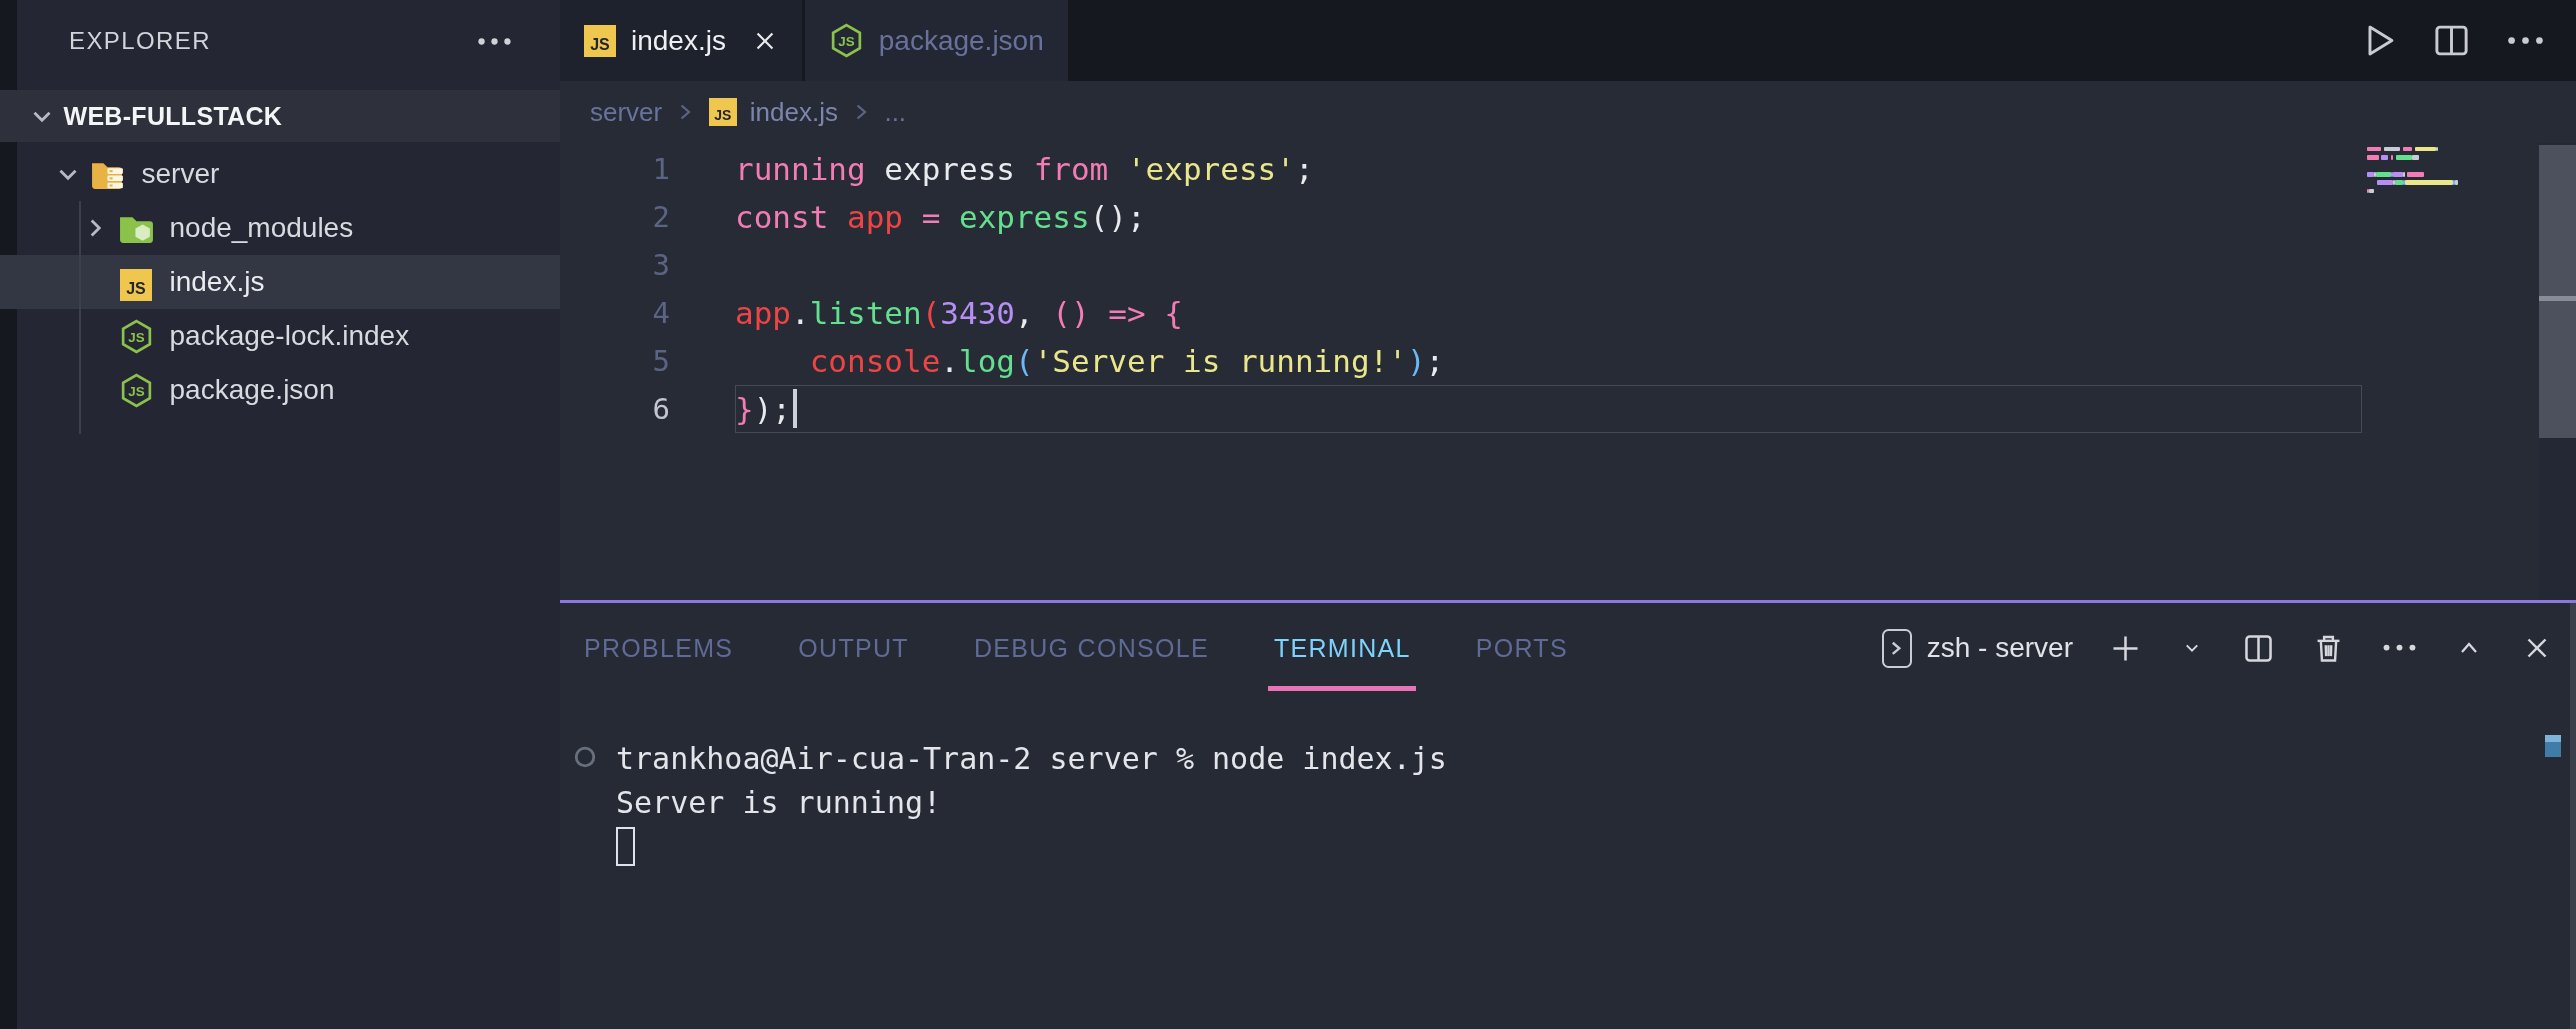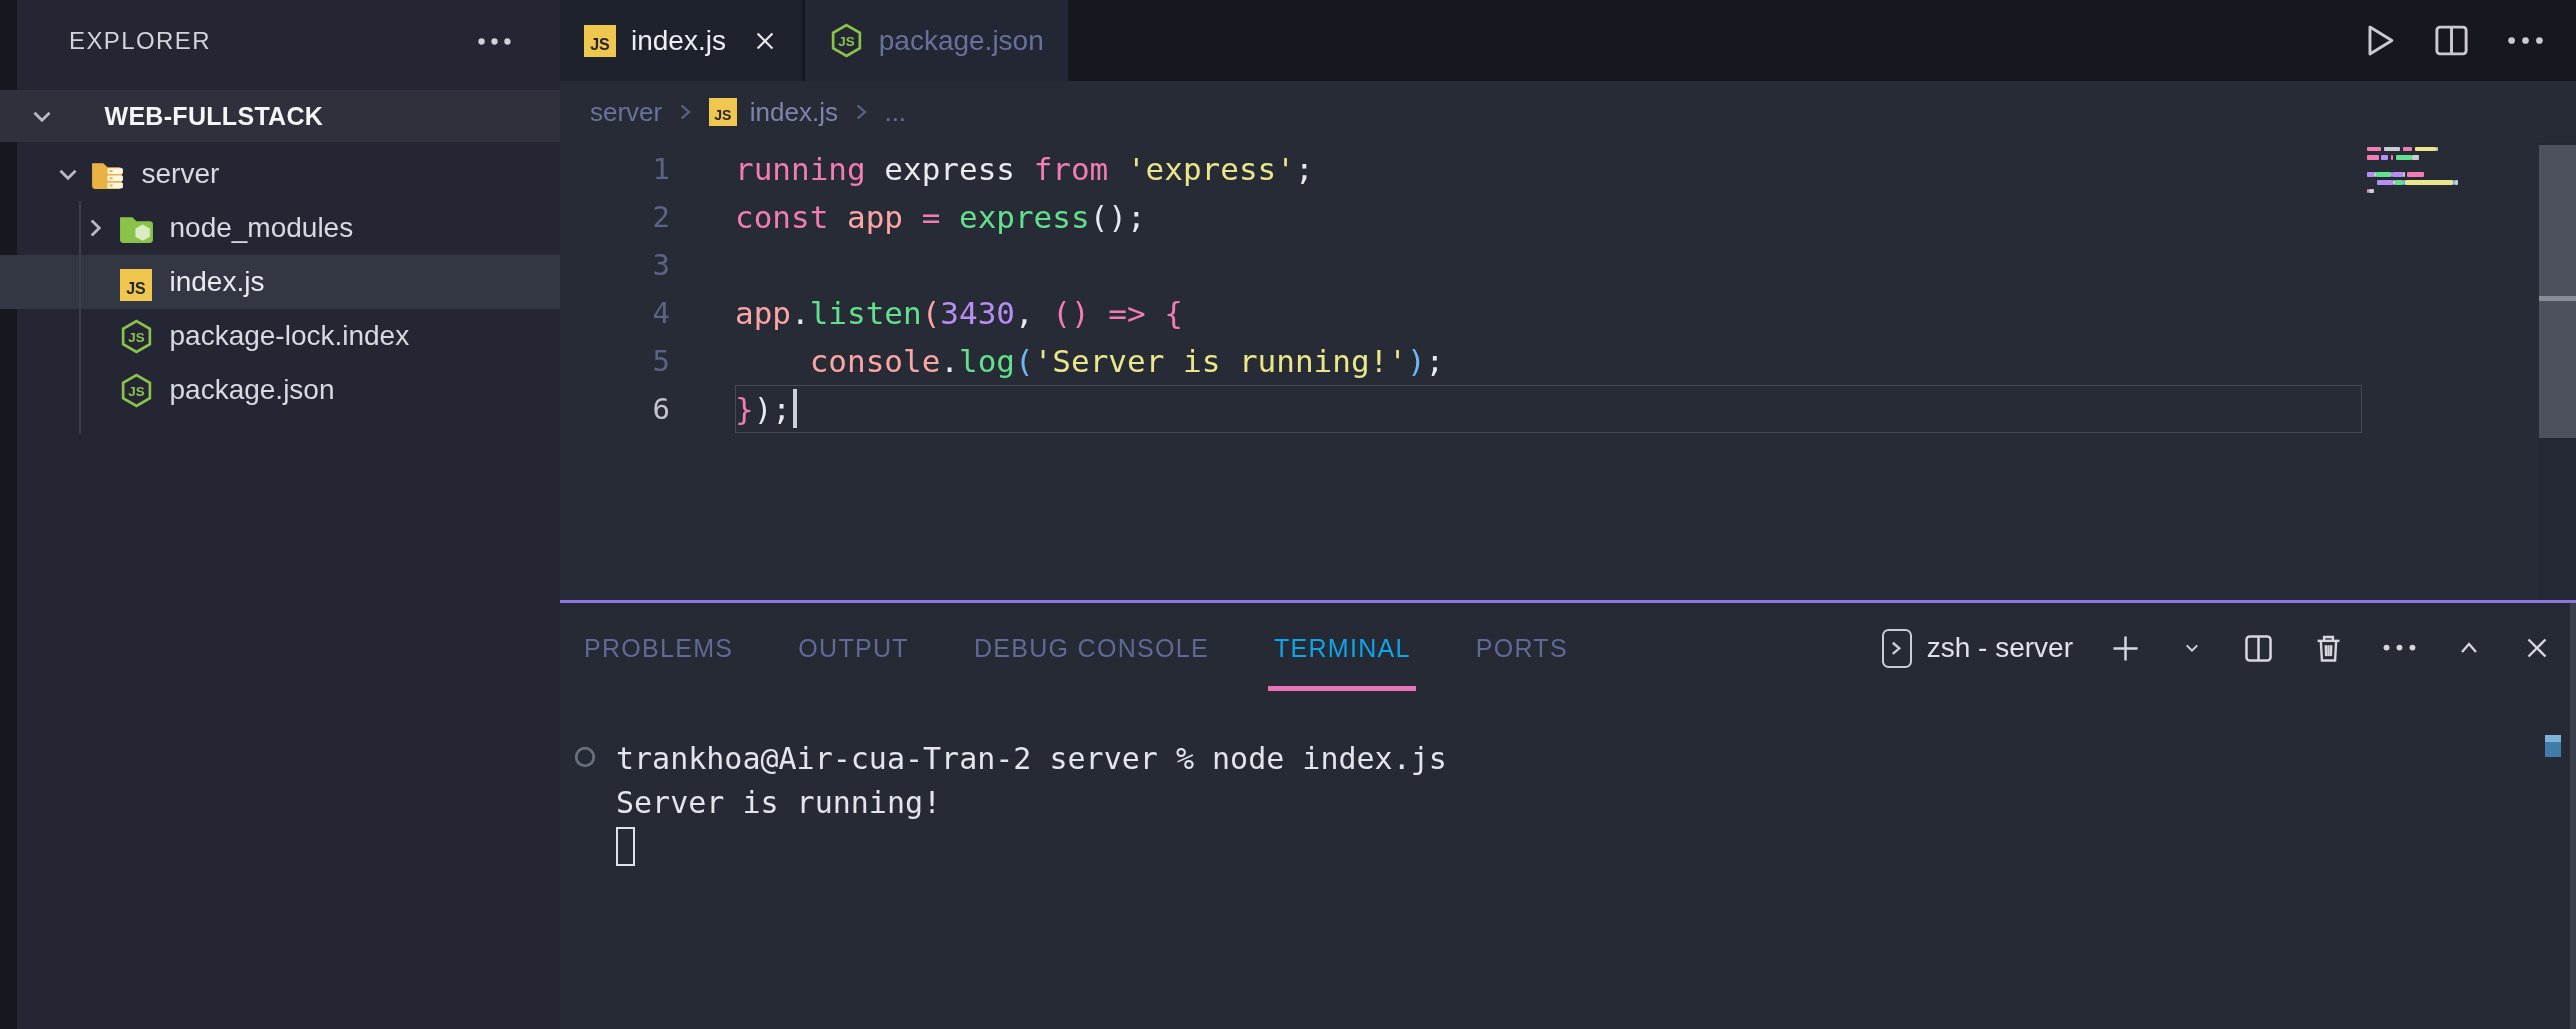--- a/index.html
+++ b/index.html
@@ -9,21 +9,21 @@
     background:#272b36; font-family:"Liberation Sans", sans-serif;
     -webkit-font-smoothing:antialiased;
   }
   
   #activity-strip { position:absolute; left:0; top:0; width:17px; height:1030px; background:#16181f; }
   #sidebar { position:absolute; left:17px; top:0; width:543px; height:1030px; background:#242733; }
   .sb-header { height:82px; display:flex; align-items:center; padding:0 47px 0 52px; }
   .sb-title { font-size:24px; letter-spacing:1.4px; color:#d2d4da; }
   .sb-more { margin-left:auto; display:flex; align-items:center; cursor:pointer; }
   .ws-row { position:absolute; left:-17px; top:90px; width:560px; height:52px; background:#2e303b;
-            display:flex; align-items:center; padding-left:28px;gap:41px; }
+            display:flex; align-items:center; padding-left:28px; }
   .ws-label { font-size:25px; font-weight:bold; color:#f4f5f7; letter-spacing:0.3px; margin-left:7.5px; }
   #tree { position:absolute; left:0; top:147px; width:543px; }
   .tree-row { height:54px; display:flex; align-items:center; position:relative; width:560px; margin-left:-17px; }
   .tree-row.selected { background:#333744; }
   .tree-row .chev { width:28px; height:28px; flex:0 0 28px; display:flex; align-items:center; }
   .tree-row.d0 .chev { margin-left:54px; }
   .tree-row.d1 .chev { margin-left:82px; }
   .tree-icon { width:37px; height:37px; margin-left:7.5px; display:flex; align-items:flex-end; justify-content:center; }
   .tree-label { font-size:28px; color:#d8dadf; margin-left:15px; }
   .tree-row.selected .tree-label { color:#e9ebef; }
@@ -49,37 +49,37 @@
   .bc-sep { display:flex; }
   .bc-file { color:#7c86ac; }
   #code-area { position:relative; height:457px; background:#272b36; }
   #code-lines { position:absolute; left:0; top:1.9px; width:100%; }
   .code-row { height:48px; display:flex; align-items:center; position:relative; }
   .gutter { flex:0 0 175px; text-align:right; padding-right:65px; font-family:"DejaVu Sans Mono", monospace;
             font-size:29px; color:#5b6485; }
   .code-row.current .gutter { color:#c3c6ce; }
   .code-text { font-family:"DejaVu Sans Mono", monospace; font-size:31px; white-space:pre; display:flex; align-items:center; height:100%; }
   .cur-box { position:absolute; left:175px; top:0; width:1627px; height:48px; border:1.9px solid #454a57; }
-  .tk-kw{color:#f27cb6} .tk-var{color:#fca5a5} .tk-num{color:#b78ef4} .tk-fn{color:#62e08e}
+  .tk-kw{color:#f27cb6} .tk-var{color:#ef4444} .tk-num{color:#b78ef4} .tk-fn{color:#62e08e}
   .tk-str{color:#e9e78a} .tk-cy{color:#6db8f4} .tk-fg{color:#e8eaee}
   #cursor { display:inline-block; width:3.7px; height:39px; background:#ccd0d8; margin-left:1.9px; vertical-align:middle; }
   #minimap { position:absolute; left:1807px; top:3.7px; width:168px; }
   .mm-row { height:4.7px; margin-bottom:3.7px; display:flex; }
   .mm-seg { height:4.7px; border-radius:0.9px; }
   #scroll-lane { position:absolute; left:1979px; top:0; width:37px; height:457px; background:#242834; }
   #scroll-thumb { position:absolute; left:1979px; top:1.9px; width:37px; height:293px; background:#4c515d; }
   #scroll-mark { position:absolute; left:1979px; top:153px; width:37px; height:4.7px; background:#878c96; }
   
   #panel { position:absolute; left:560px; top:600px; width:2016px; height:430px; background:#262a35;
            border-top:3.7px solid #8a78e0; }
   #panel-right-edge { position:absolute; right:0; top:0; width:6.5px; height:426px; background:#3a3f4a; }
   #panel-header { height:90px; display:flex; align-items:center; padding-left:24px; }
   .panel-tab { font-size:25px; letter-spacing:1.3px; color:#5f6a95; margin-right:65px; height:100%;
                display:flex; align-items:center; position:relative; cursor:pointer; }
-  .panel-tab.active { color:#0ea5e9; }
+  .panel-tab.active { color:#7dd3fc; }
   .panel-tab.active::after { content:""; position:absolute; left:-5.6px; right:-5.6px; bottom:1.9px; height:4.7px; background:#e873b6; }
   #panel-controls { margin-left:auto; display:flex; align-items:center; gap:35px; padding-right:22px; }
   .pc-icon { display:flex; cursor:pointer; }
   #term-chip { display:flex; align-items:center; gap:15px; cursor:pointer; }
   #term-chip-frame { width:30px; height:39px; border:2.8px solid #c9ccd2; border-radius:6.5px;
                      display:flex; align-items:center; justify-content:center; }
   #term-chip-label { font-size:28px; color:#e0e2e7; }
   #terminal { position:relative; padding:43px 0 0 0; }
   .term-row { position:relative; height:44px; padding-left:56px; display:flex; align-items:center;
               font-family:"DejaVu Sans Mono", monospace; font-size:30px; color:#e3e5ea; white-space:pre; }

